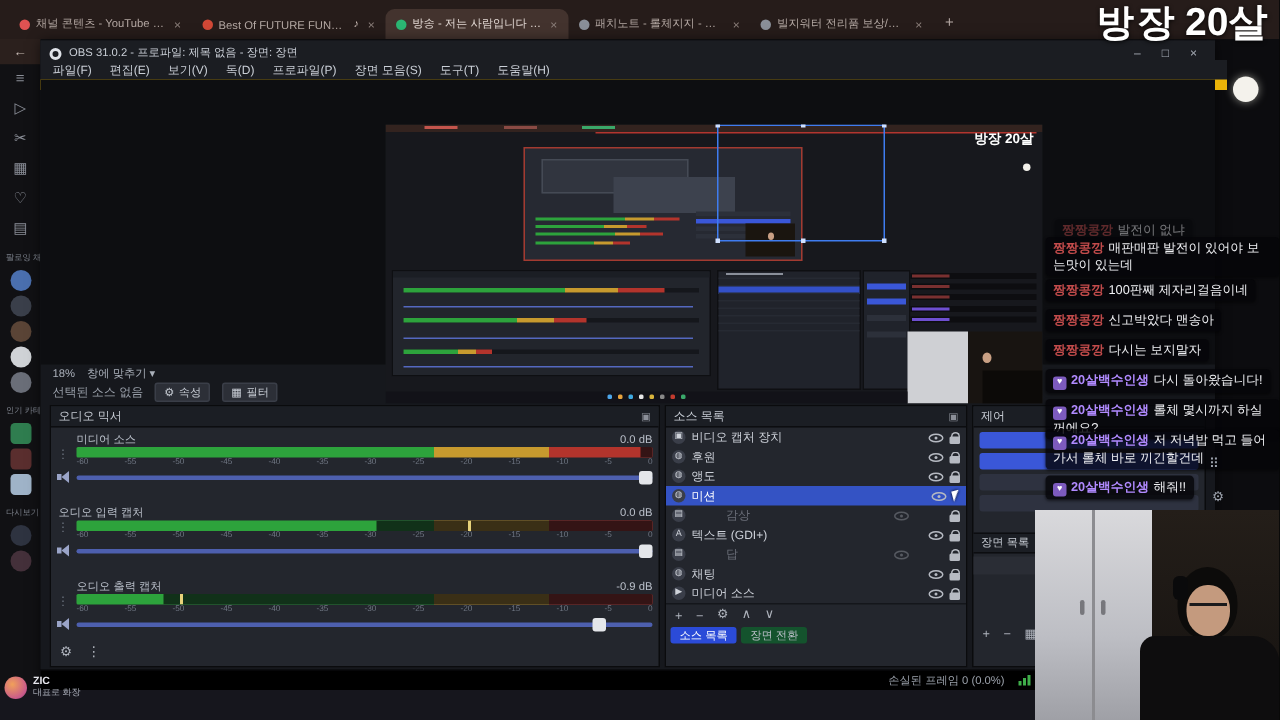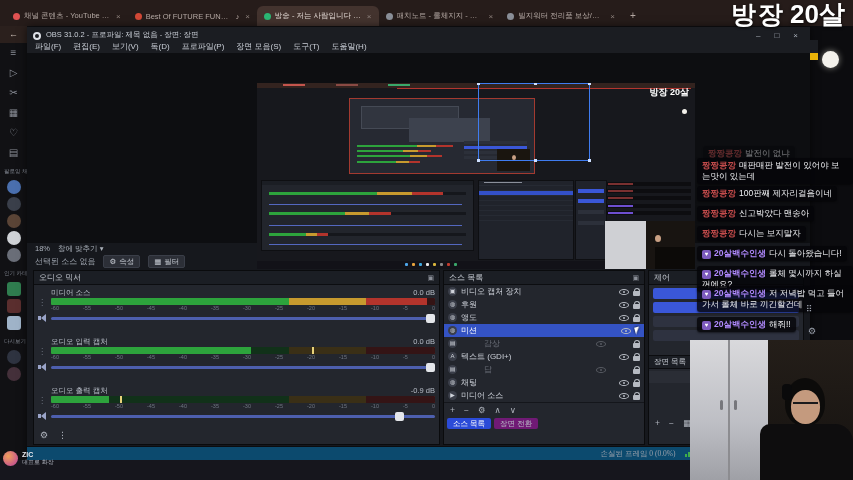--- a/index.html
+++ b/index.html
@@ -112,31 +112,31 @@
   .srow.sel{background:#3453c4;color:#fff;}
   .srow.off{color:#6a6e78;gap:27px;}
   .i-eye{display:inline-block;width:10px;height:6px;border:1px solid #b6bac2;border-radius:50%;position:relative;box-sizing:border-box;}
   .i-eye::after{content:"";position:absolute;width:2px;height:2px;background:#b6bac2;border-radius:50%;left:3px;top:1px;}
   .off .i-eye{opacity:.35;}
   .i-lock{display:inline-block;width:7px;height:5px;background:#b6bac2;border-radius:1px;position:relative;margin-top:4px;}
   .i-lock::before{content:"";position:absolute;width:4px;height:3px;border:1px solid #b6bac2;border-bottom:none;border-radius:3px 3px 0 0;left:1px;top:-3px;}
   .cursorp{position:relative;width:0;height:0;border-left:5px solid #fff;border-bottom:7px solid transparent;transform:rotate(-15deg);filter:drop-shadow(0 0 1px #000);}
   .src-tools{height:13px;display:flex;gap:9px;align-items:center;padding-left:6px;color:#aeb3bc;font-size:8.5px;border-top:1px solid #14161b;}
   .dock-tabs{height:14px;display:flex;gap:3px;align-items:center;padding-left:3px;}
-  .dtab{height:11px;line-height:11px;padding:0 6px;font-size:7.5px;border-radius:2px;background:#701a75;color:#b9bec7;}
+  .dtab{height:11px;line-height:11px;padding:0 6px;font-size:7.5px;border-radius:2px;background:#14532d;color:#b9bec7;}
   .dtab.active{background:#2b4bd8;color:#fff;}
 
   .ctrldock{left:621px;top:243px;width:156px;height:175px;text-align:center;}
   .cbtn{margin:3px 4px 0 4px;height:11px;border-radius:2px;background:#2e3240;}
   .cbtn.blue{background:#3a57d8;}
   .scn-head{height:12px;background:#1b1e24;display:flex;align-items:center;padding:0 5px;font-size:7.5px;color:#c6cbd3;margin-top:14px;border-top:1px solid #0c0d10;border-bottom:1px solid #0c0d10;}
   .scn-item{height:12px;line-height:12px;padding-left:16px;font-size:7.5px;color:#c2c7d0;background:#2a2d35;margin:2px 0;}
   .scn-tools{position:absolute;left:6px;bottom:16px;display:flex;gap:9px;color:#aeb3bc;font-size:8.5px;}
 
-  .statusbar{left:0;top:419px;width:100%;height:14px;background:#0c4a6e;border-top:1px solid #0c0d10;display:flex;align-items:center;justify-content:flex-end;gap:9px;padding-right:10px;box-sizing:border-box;font-size:7.5px;color:#9ba1ab;font-family:Liberation Serif, serif;}
+  .statusbar{left:0;top:419px;width:100%;height:14px;background:#000000;border-top:1px solid #0c0d10;display:flex;align-items:center;justify-content:flex-end;gap:9px;padding-right:10px;box-sizing:border-box;font-size:7.5px;color:#9ba1ab;}
   .sig{display:flex;align-items:flex-end;gap:1px;height:7px;}
   .sig i{width:2px;background:#3fae4a;display:block;}
   .recdot{width:7px;height:7px;border-radius:50%;background:#e0302e;}
   .pauseic{width:7px;height:7px;background:#6d7483;border-radius:1px;}
 
   
   .chip{position:absolute;left:697px;max-width:152px;background:rgba(5,5,8,.82);border-radius:3px;padding:2px 5px;font-size:8.5px;line-height:11px;color:#f0f1f4;z-index:30;box-shadow:0 1px 2px rgba(0,0,0,.5);}
   .chip .u{font-weight:bold;margin-right:3px;}
   .chip .badge{display:inline-block;width:9px;height:9px;border-radius:2px;background:#7d5bbe;color:#fff;font-size:6px;line-height:9px;text-align:center;margin-right:3px;vertical-align:0px;}
   .chip.faded{opacity:.45;}
@@ -427,21 +427,21 @@
           <div class="sliderrow">
             <span class="spk"></span>
             <div class="strack">
                 <span class="knob" style="left: 100%;"></span>
               </div>
           </div>
         </div>
       </div>
 
       <div class="mx-ch" style="top:66px">
-        <div class="mx-name" style="margin-left:13px">
+        <div class="mx-name" style="margin-left:1px">
           <span>오디오 입력 캡처</span>
           <span>0.0 dB</span>
         </div>
         <div class="mx-body">
           <span class="mx-grip">⋮</span>
           <div class="meter">
             <span class="veil" style="width: 48%;"></span>
             <span class="peak" style="left: 68%;"></span>
           </div>
           <div class="ticks">

